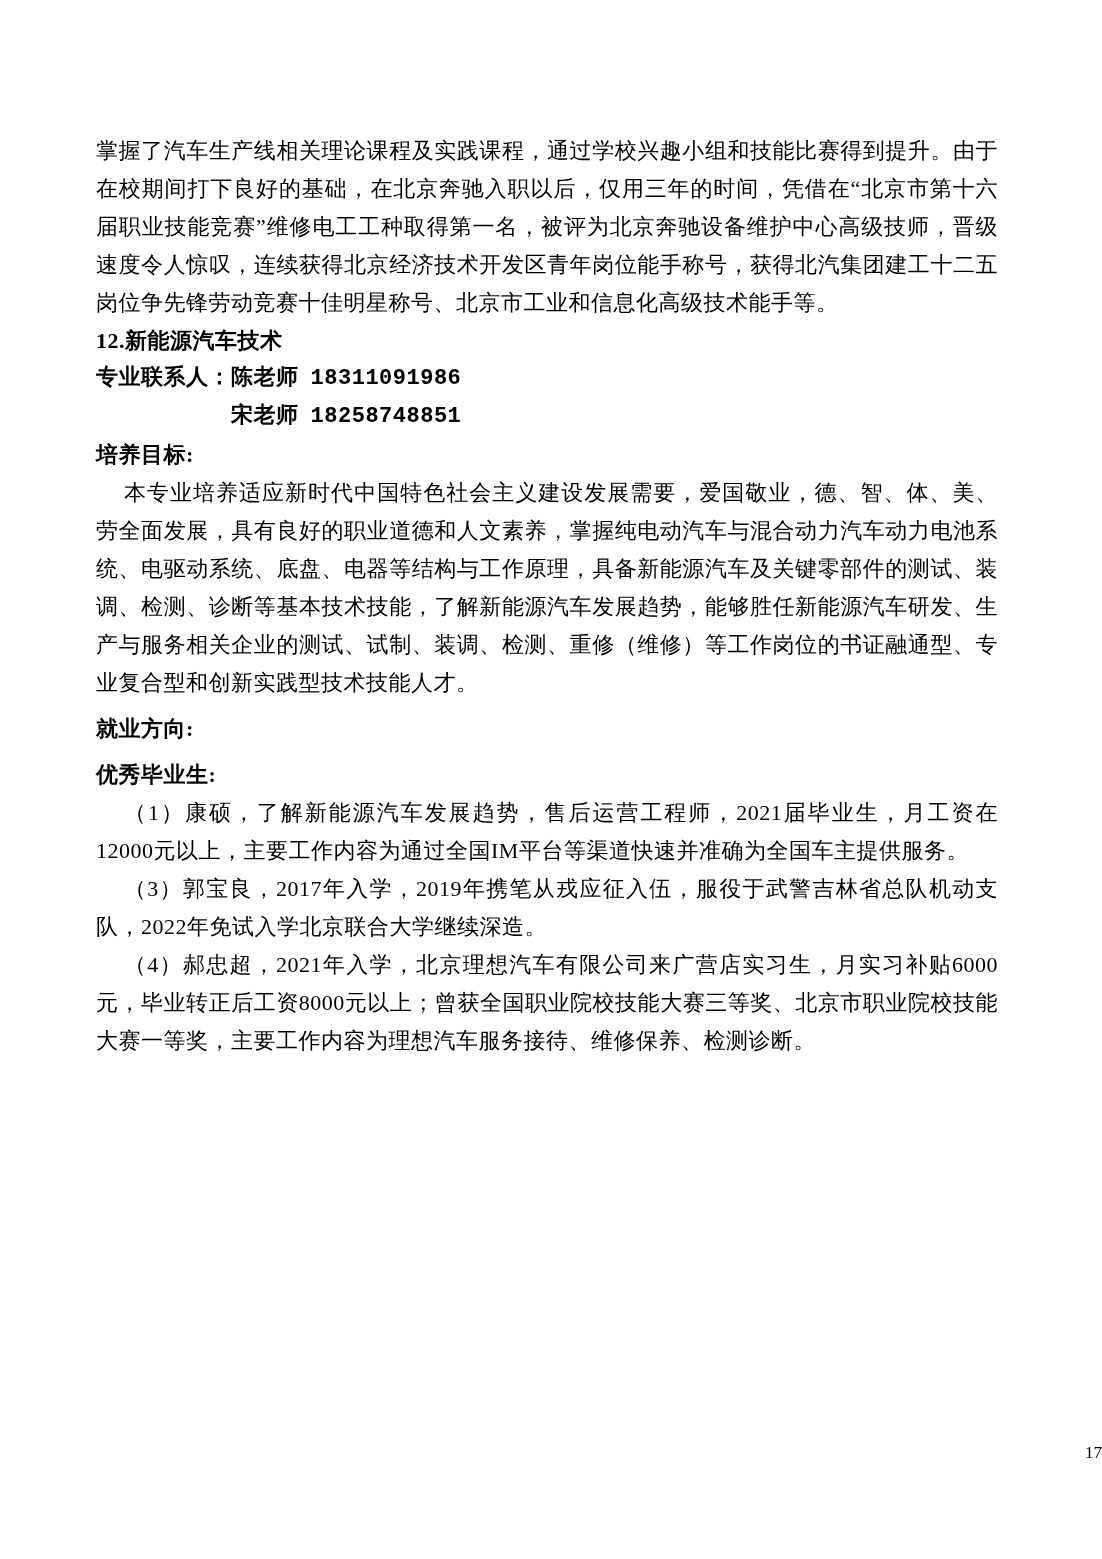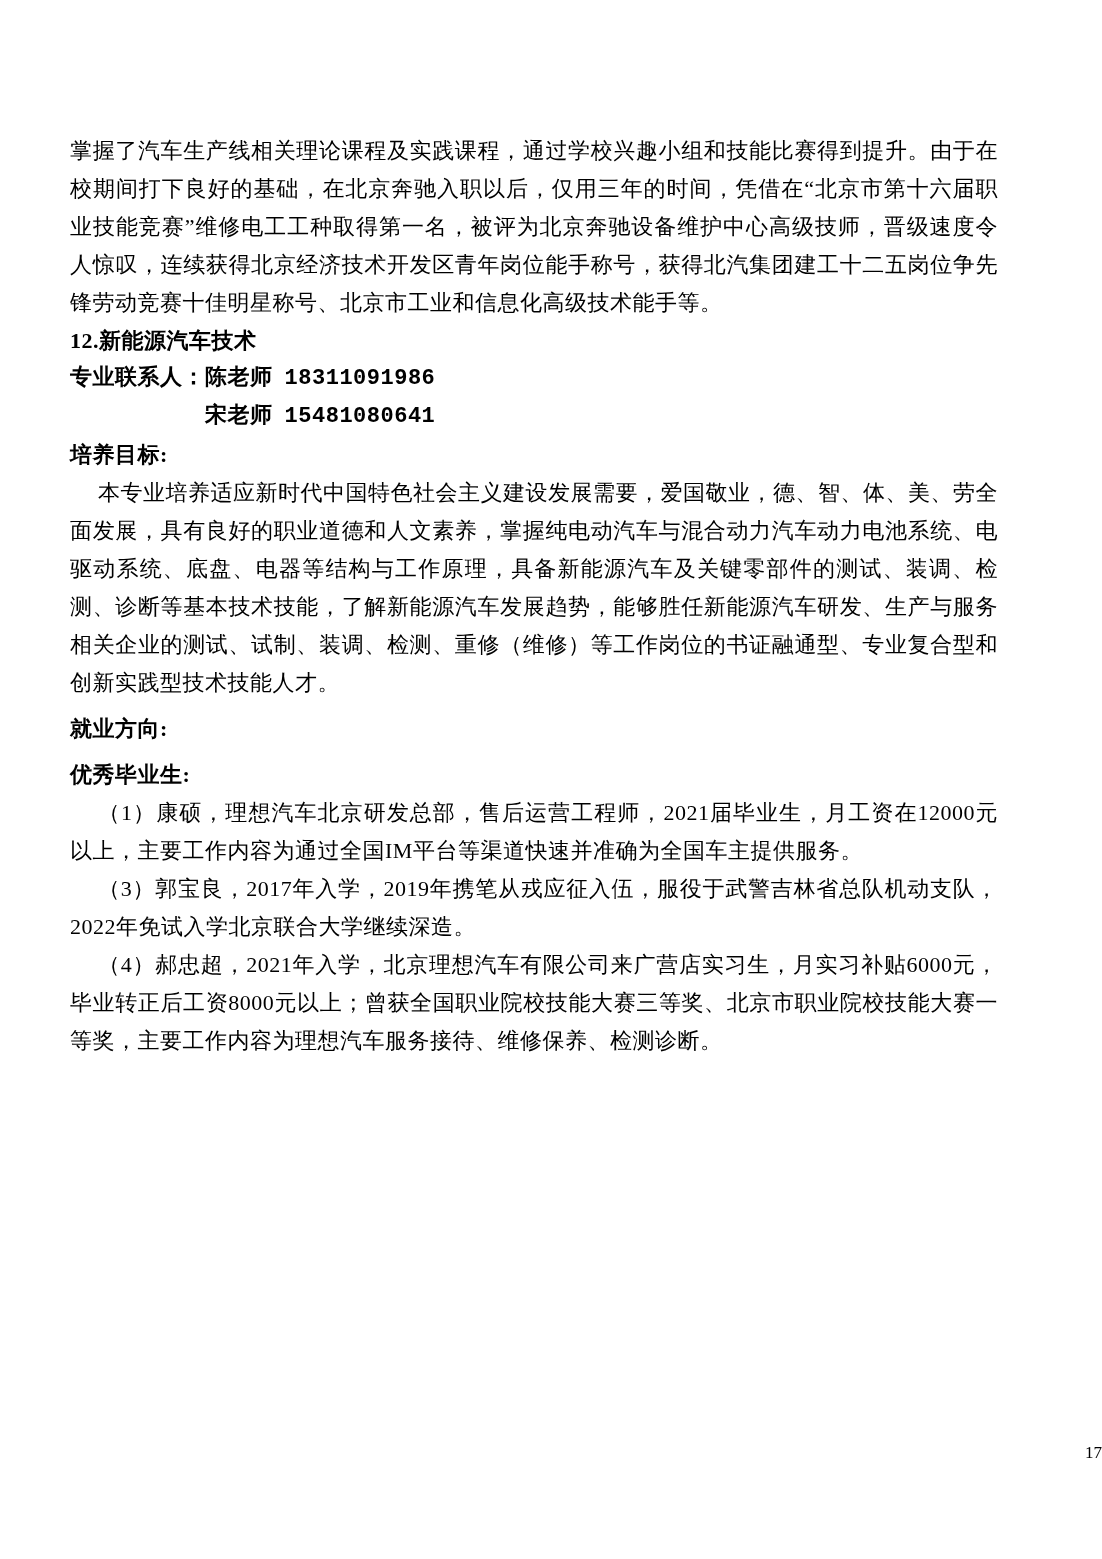--- a/index.html
+++ b/index.html
@@ -12,21 +12,21 @@
     width: 1102px;
     height: 1559px;
     margin: 0 auto;
     background: #ffffff;
     color: #000000;
     font-family: "Liberation Serif", "DejaVu Serif", serif;
     font-size: 22px;
     line-height: 38px;
     letter-spacing: 0.5px;
     box-sizing: border-box;
-    padding: 132px 104px 0 70px;
+    padding: 132px 104px 0 96px;
     text-align: justify;
     overflow: hidden;
   }
   .page p, .page h2, .page h3 {
     margin: 0;
     padding: 0;
     font-size: 22px;
     line-height: 38px;
   }
   .intro-paragraph {
@@ -92,37 +92,37 @@
 
   <div class="contact-block">
     <div class="contact-row">
       <span class="contact-label">专业联系人：</span>
       <span>陈老师</span>
       <span class="contact-phone">18311091986</span>
     </div>
     <div class="contact-row">
       <span class="contact-label"></span>
       <span>宋老师</span>
-      <span class="contact-phone">15481080641</span>
+      <span class="contact-phone">18258748851</span>
     </div>
   </div>
 
   <section>
     <h3 class="section-heading">培养目标:</h3>
     <p class="body-paragraph">本专业培养适应新时代中国特色社会主义建设发展需要，爱国敬业，德、智、体、美、劳全面发展，具有良好的职业道德和人文素养，掌握纯电动汽车与混合动力汽车动力电池系统、电驱动系统、底盘、电器等结构与工作原理，具备新能源汽车及关键零部件的测试、装调、检测、诊断等基本技术技能，了解新能源汽车发展趋势，能够胜任新能源汽车研发、生产与服务相关企业的测试、试制、装调、检测、重修（维修）等工作岗位的书证融通型、专业复合型和创新实践型技术技能人才。</p>
   </section>
 
   <section>
     <h3 class="section-heading tight">就业方向:</h3>
   </section>
 
   <section>
     <h3 class="section-heading tight">优秀毕业生:</h3>
 
-    <p class="grad-item"><span>（1）</span><span>康硕，理想汽车北京研发总部，售后运营工程师，2021届毕业生，月工资在12000元以上，主要工作内容为通过全国IM平台等渠道快速并准确为全国车主提供服务。</span></p>
+    <p class="grad-item"><span>（1）</span><span>康硕，了解新能源汽车发展趋势，售后运营工程师，2021届毕业生，月工资在12000元以上，主要工作内容为通过全国IM平台等渠道快速并准确为全国车主提供服务。</span></p>
 
 
     <p class="grad-item"><span>（3）</span><span>郭宝良，2017年入学，2019年携笔从戎应征入伍，服役于武警吉林省总队机动支队，2022年免试入学北京联合大学继续深造。</span></p>
 
     <p class="grad-item"><span>（4）</span><span>郝忠超，2021年入学，北京理想汽车有限公司来广营店实习生，月实习补贴6000元，毕业转正后工资8000元以上；曾获全国职业院校技能大赛三等奖、北京市职业院校技能大赛一等奖，主要工作内容为理想汽车服务接待、维修保养、检测诊断。</span></p>
   </section>
 
   <div class="page-footer">17</div>
 
 </div>

